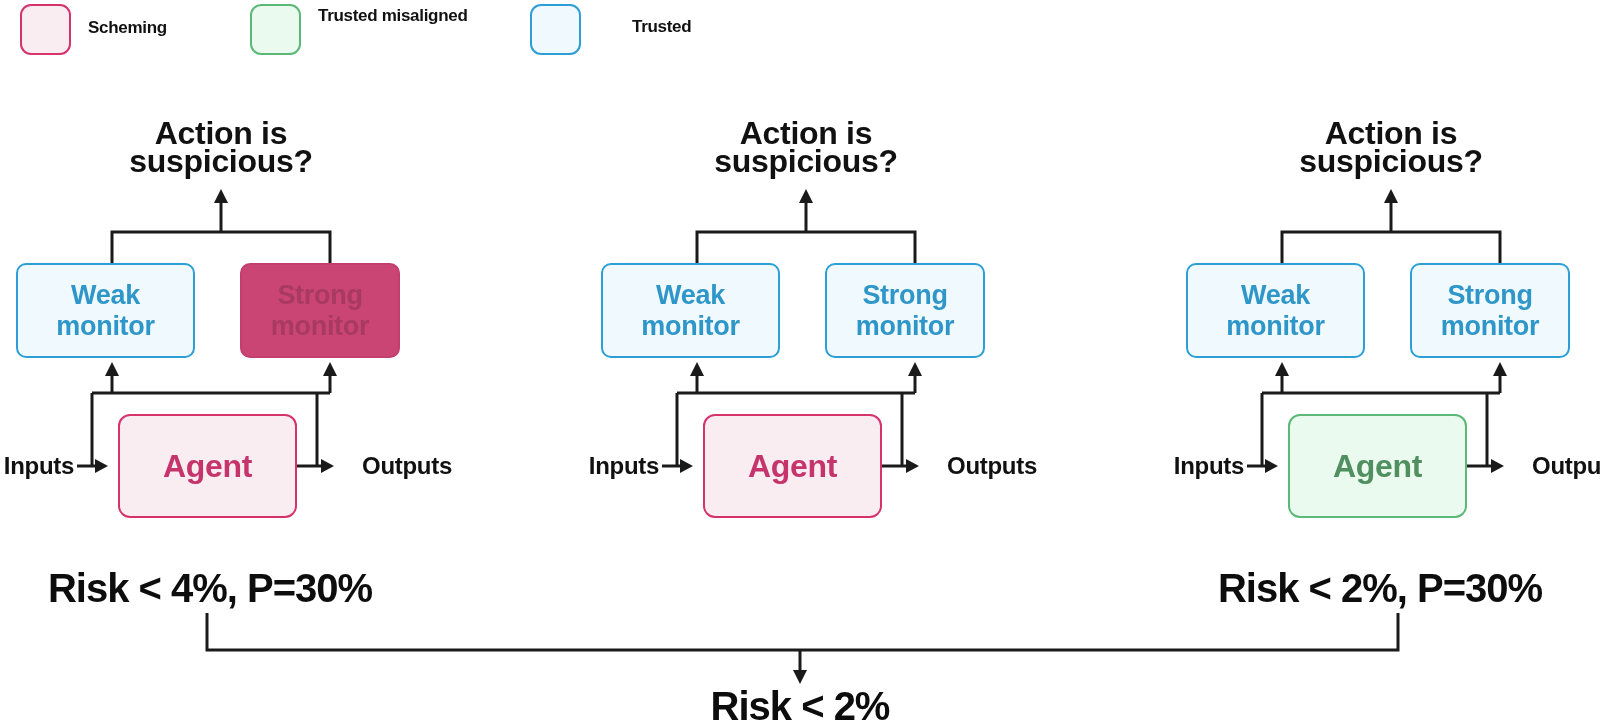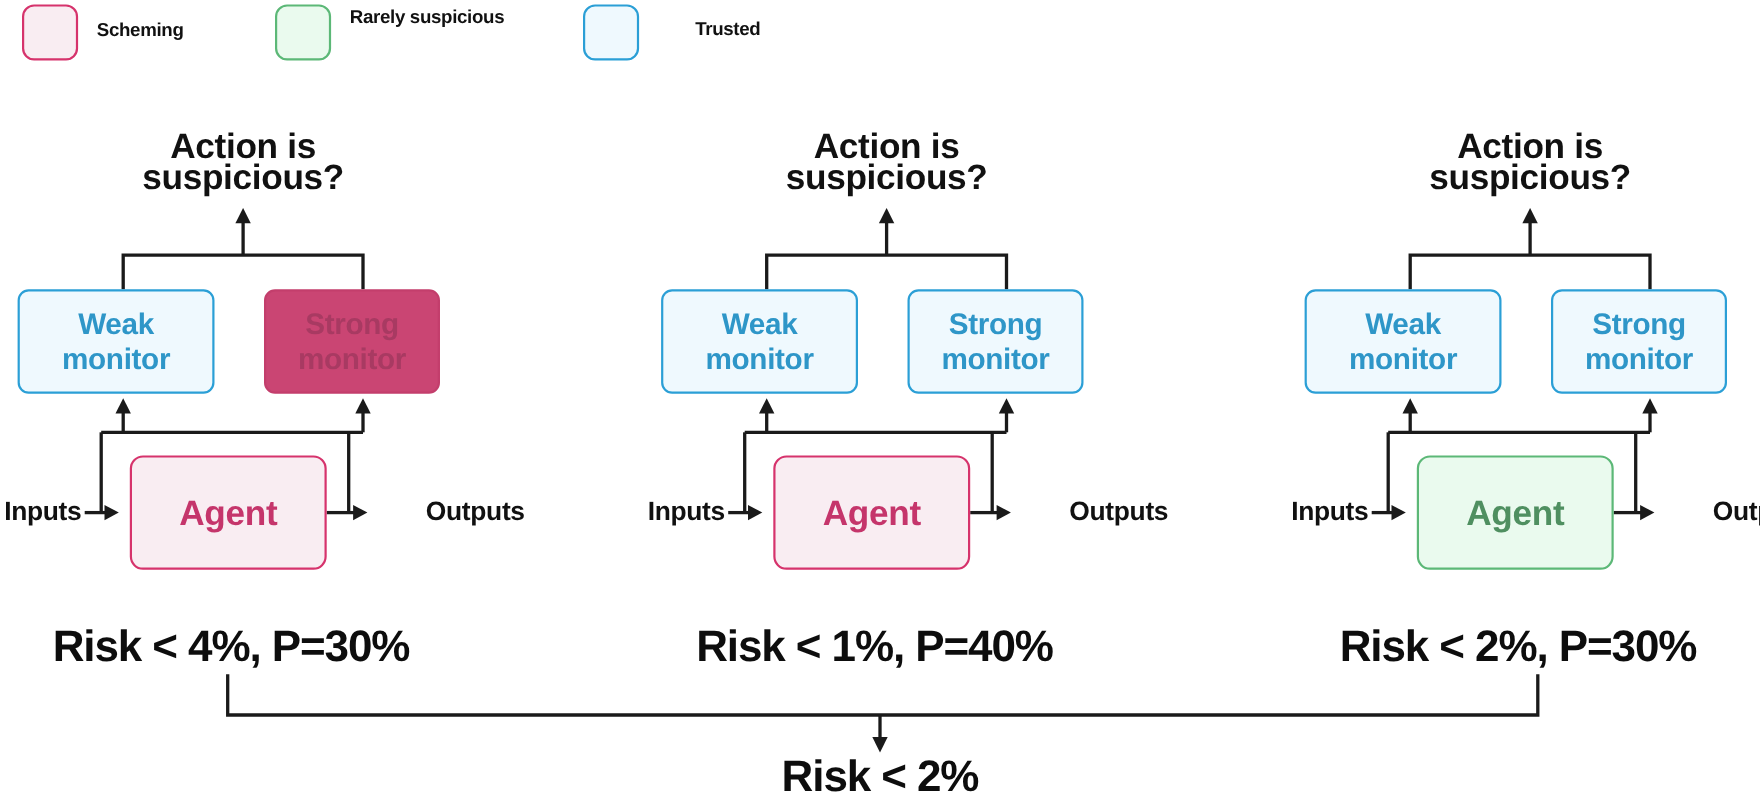--- a/index.html
+++ b/index.html
@@ -35,21 +35,21 @@
   .box.trusted{background:var(--trusted-fill);border:2.5px solid var(--trusted-border);color:var(--trusted-text);}
   .box.scheming-solid{background:var(--scheming-solid-fill);border:2.5px solid #c33e6c;color:var(--scheming-solid-text);}
   .agent-box{
     position:absolute;left:118px;top:414px;width:179px;height:104px;border-radius:12px;box-sizing:border-box;
     display:flex;align-items:center;justify-content:center;font-size:32px;font-weight:bold;letter-spacing:-0.3px;
   }
   .agent-box.scheming{background:var(--scheming-light-fill);border:2px solid var(--scheming-border);color:var(--scheming-text);}
   .agent-box.misaligned{background:var(--misaligned-fill);border:2px solid var(--misaligned-border);color:var(--misaligned-text);}
   .io-label{position:absolute;top:451px;height:30px;line-height:30px;font-size:24px;font-weight:bold;color:var(--text-color);letter-spacing:-0.3px;}
   .io-label.inputs{left:-16px;width:90px;text-align:right;}
-  .io-label.outputs{left:337px;width:140px;text-align:right;}
+  .io-label.outputs{left:337px;width:140px;text-align:center;}
   .risk{
     position:absolute;left:-30px;top:566px;width:480px;text-align:center;
     font-size:40px;font-weight:bold;letter-spacing:-1px;color:#0d0d0d;
   }
   .combined-risk{
     position:absolute;left:600px;top:684px;width:400px;text-align:center;
     font-size:40px;font-weight:bold;letter-spacing:-1px;color:#0d0d0d;
   }
   #connectors{position:absolute;left:0;top:0;z-index:0;}
   .panel,.legend-swatch,.legend-label,.combined-risk{z-index:1;}
@@ -88,21 +88,21 @@
   <g stroke="#1a1a1a" stroke-width="3" fill="none" stroke-linejoin="miter">
     <polyline points="207,613 207,650 1398,650 1398,613"></polyline>
     <line x1="800" y1="650" x2="800" y2="672"></line>
     <polygon points="800,684 793,670 807,670" fill="#1a1a1a" stroke="none"></polygon>
   </g>
 </svg>
 
 <div class="legend-swatch" id="swatch-scheming"></div>
 <div class="legend-label" id="label-scheming">Scheming</div>
 <div class="legend-swatch" id="swatch-misaligned"></div>
-<div class="legend-label" id="label-misaligned">Rarely suspicious</div>
+<div class="legend-label" id="label-misaligned">Trusted misaligned</div>
 <div class="legend-swatch" id="swatch-trusted"></div>
 <div class="legend-label" id="label-trusted">Trusted</div>
 
 <div class="panel" id="panel-1">
   <div class="question">Action is suspicious?</div>
   <div class="box trusted weak">
     <span>Weak monitor</span>
   </div>
   <div class="box scheming-solid strong">
     <span>Strong monitor</span>
@@ -121,21 +121,20 @@
     <span>Weak monitor</span>
   </div>
   <div class="box trusted strong">
     <span>Strong monitor</span>
   </div>
   <div class="io-label inputs">Inputs</div>
   <div class="agent-box scheming">
     <span>Agent</span>
   </div>
   <div class="io-label outputs">Outputs</div>
-  <div class="risk">Risk &lt; 1%, P=40%</div>
 </div>
 
 <div class="panel" id="panel-3">
   <div class="question">Action is suspicious?</div>
   <div class="box trusted weak">
     <span>Weak monitor</span>
   </div>
   <div class="box trusted strong">
     <span>Strong monitor</span>
   </div>

